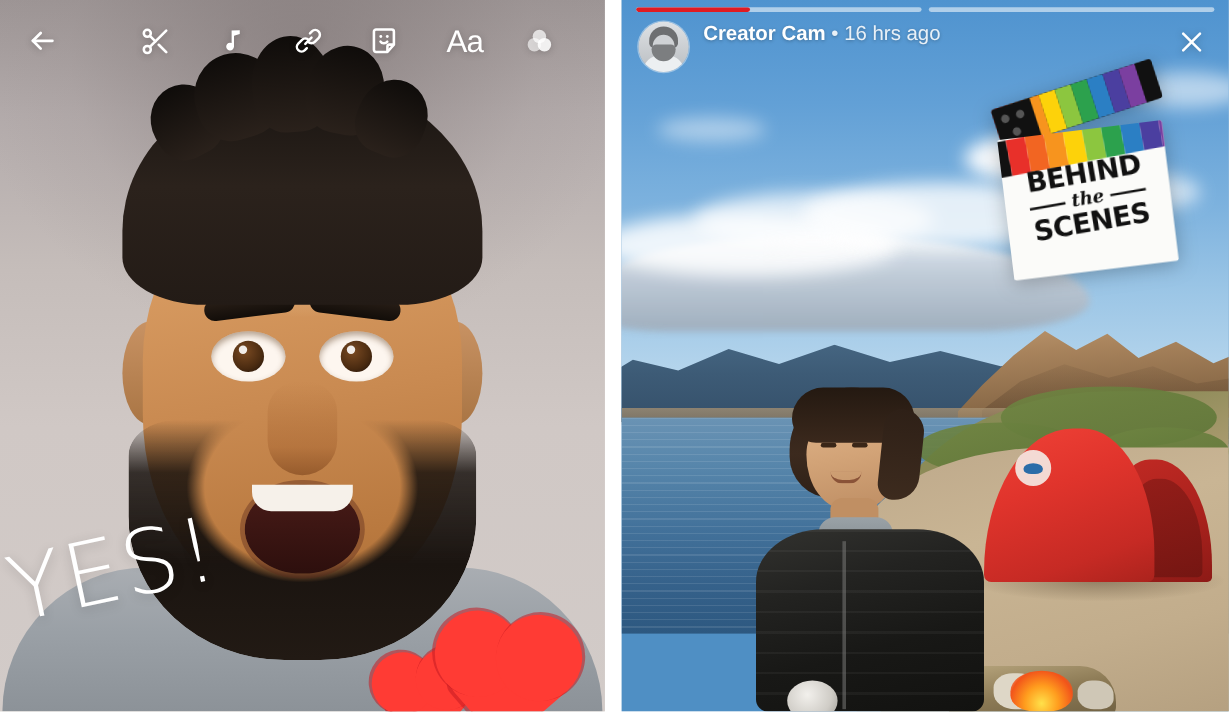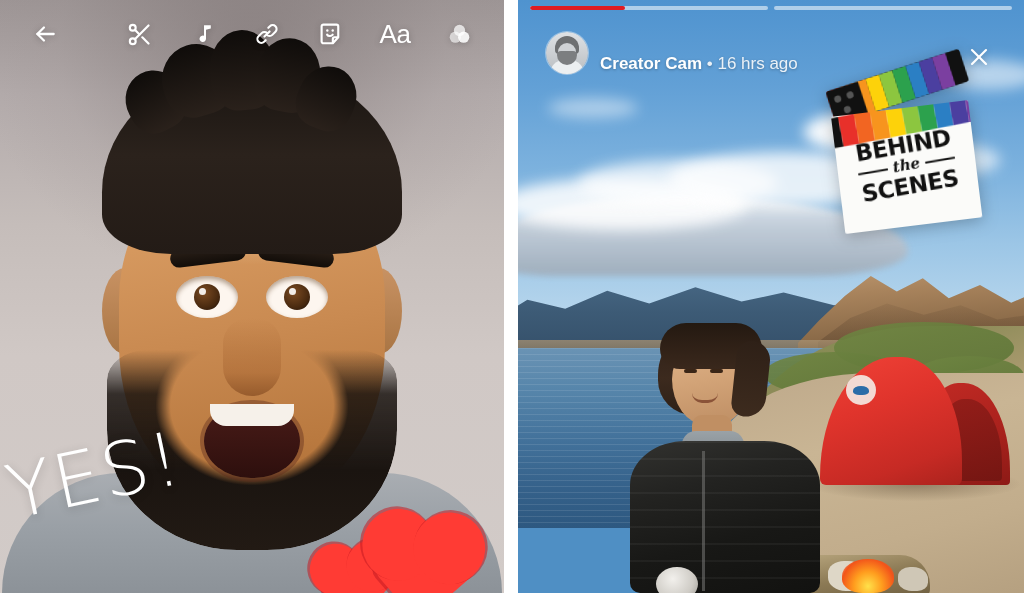--- a/index.html
+++ b/index.html
@@ -148,21 +148,21 @@
 
   
   .toolbar-left {
     position: absolute; left: 0; top: 0; width: 504px; height: 68px;
     display: flex; align-items: center;
     padding: 0 22px;
     z-index: 40;
   }
   .tool-btn {
     width: 46px; height: 46px;
-    display: flex; align-items: center; justify-content: center;
+    display: flex; align-items: center; 
     color: #ffffff;
     cursor: pointer;
     filter: drop-shadow(0 1px 3px rgba(0,0,0,0.22));
     background: none; border: none;
   }
   .tool-spacer { flex: 1; }
   .tool-gap { width: 18px; }
   .aa-label {
     font-size: 26px; font-weight: 400; line-height: 1;
     color: #ffffff; letter-spacing: -0.5px;
@@ -454,21 +454,21 @@
     flex: 1; height: 4px; border-radius: 2px;
     background: rgba(255,255,255,0.55);
     overflow: hidden; cursor: pointer;
   }
   .progress-seg > span {
     display: block; height: 100%; background: #e01b22; border-radius: 2px;
   }
 
   .viewer-header {
     position: absolute; left: 0; top: 18px; width: 100%; height: 56px;
-    display: flex; align-items: flex-end; padding: 0 28px;
+    display: flex; align-items: flex-start; padding: 0 14px;
     z-index: 50;
   }
   .avatar {
     width: 42px; height: 42px; border-radius: 50%;
     overflow: hidden; position: relative; flex: 0 0 auto;
     background: linear-gradient(180deg, #dfe2e5 0%, #b9bdc1 100%);
     box-shadow: 0 0 0 1px rgba(255,255,255,0.4);
     cursor: pointer;
   }
   .avatar .a-hair {

